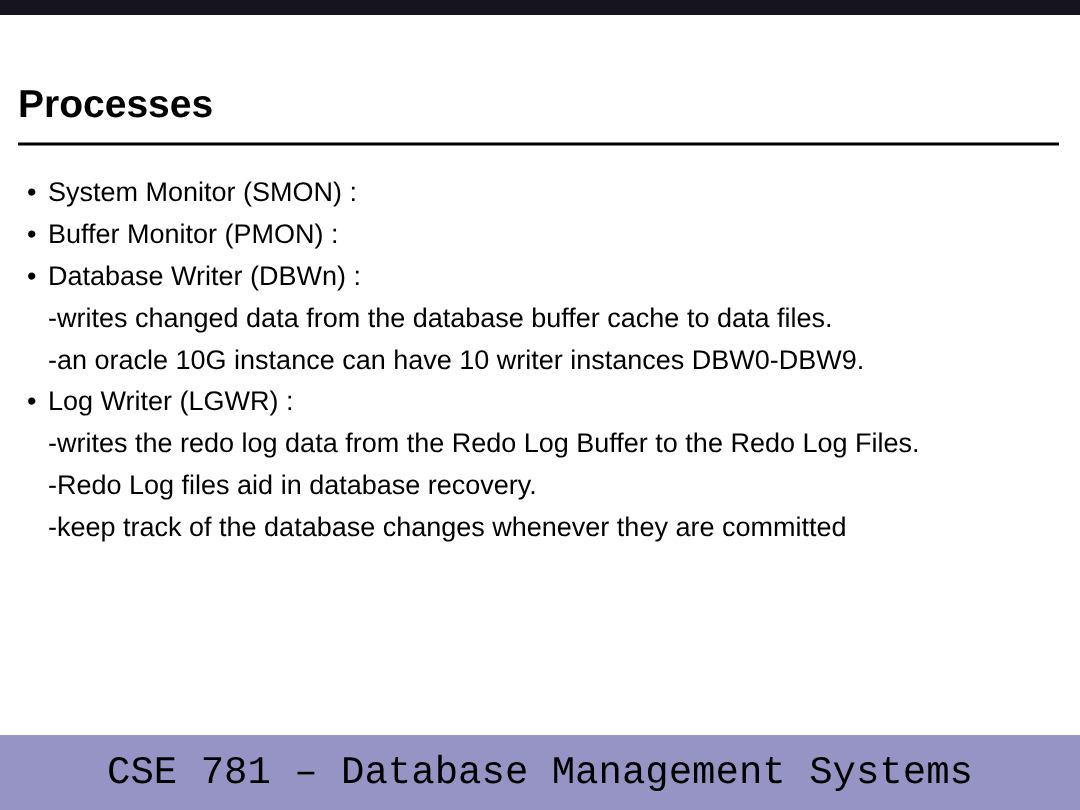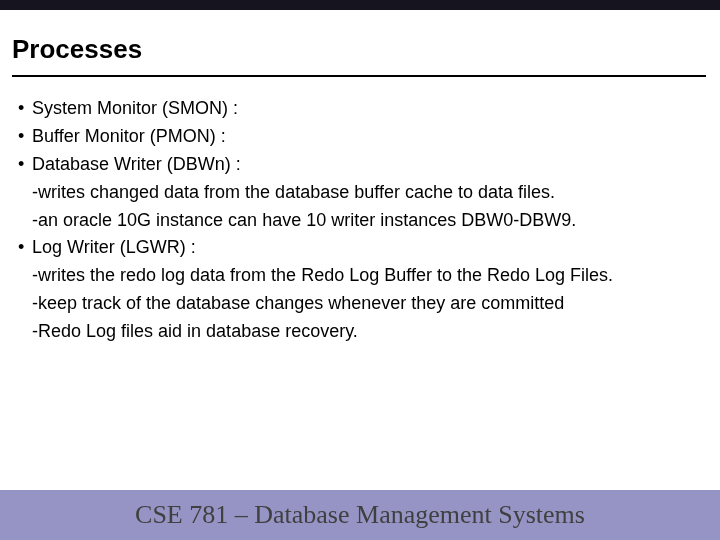--- a/index.html
+++ b/index.html
@@ -17,20 +17,21 @@
     height: 540px;
     box-sizing: border-box;
   }
   .topbar {
     width: 100%;
     height: 10px;
     background: #16141f;
   }
   .title-block {
     padding: 24px 12px 0 12px;
+    margin-top: 20px;
   }
   .title-text {
     font-family: "Arial Black", Arial, sans-serif;
     font-size: 26px;
     font-weight: 900;
     color: #000;
   }
   .underline {
     margin-top: 10px;
     border-bottom: 2px solid #000;
@@ -66,23 +67,23 @@
     bottom: 0;
     left: 0;
     right: 0;
     height: 50px;
     background: #9594c5;
     display: flex;
     align-items: center;
     justify-content: center;
   }
   .footer-text {
-    font-family: Liberation Serif, serif;
+    font-family: Liberation Mono, monospace;
     font-size: 26px;
-    color: #404040;
+    color: #000000;
   }
 </style>
 </head>
 <body>
 
 <div class="slide">
 
   <div class="topbar"></div>
 
   <div class="title-block">
@@ -115,22 +116,22 @@
     <div class="indent row">-writes changed data from the database buffer cache to data files.</div>
     <div class="indent row">-an oracle 10G instance can have 10 writer instances DBW0-DBW9.</div>
 
     <div class="bullet">
       <div class="dot">• </div>
       <div class="line">
         <span class="bold">Log Writer</span><span> (LGWR) :</span>
       </div>
     </div>
     <div class="indent row">-writes the redo log data from the Redo Log Buffer to the Redo Log Files.</div>
+    <div class="indent row">-Redo Log files aid in database recovery.</div>
     <div class="indent row">-keep track of the database changes whenever they are committed</div>
-    <div class="indent row">-Redo Log files aid in database recovery.</div>
 
   </div>
 
   <div class="footer">
     <div class="footer-text">CSE 781 – Database Management Systems</div>
   </div>
 
 </div>
 
 </body></html>

